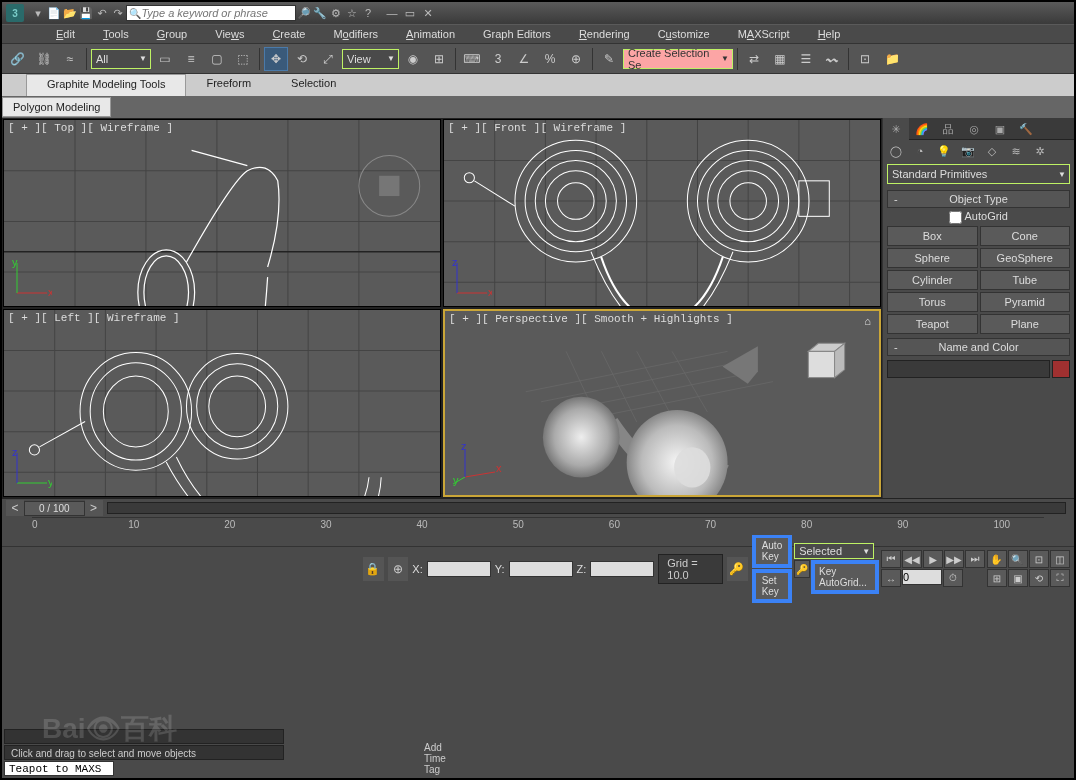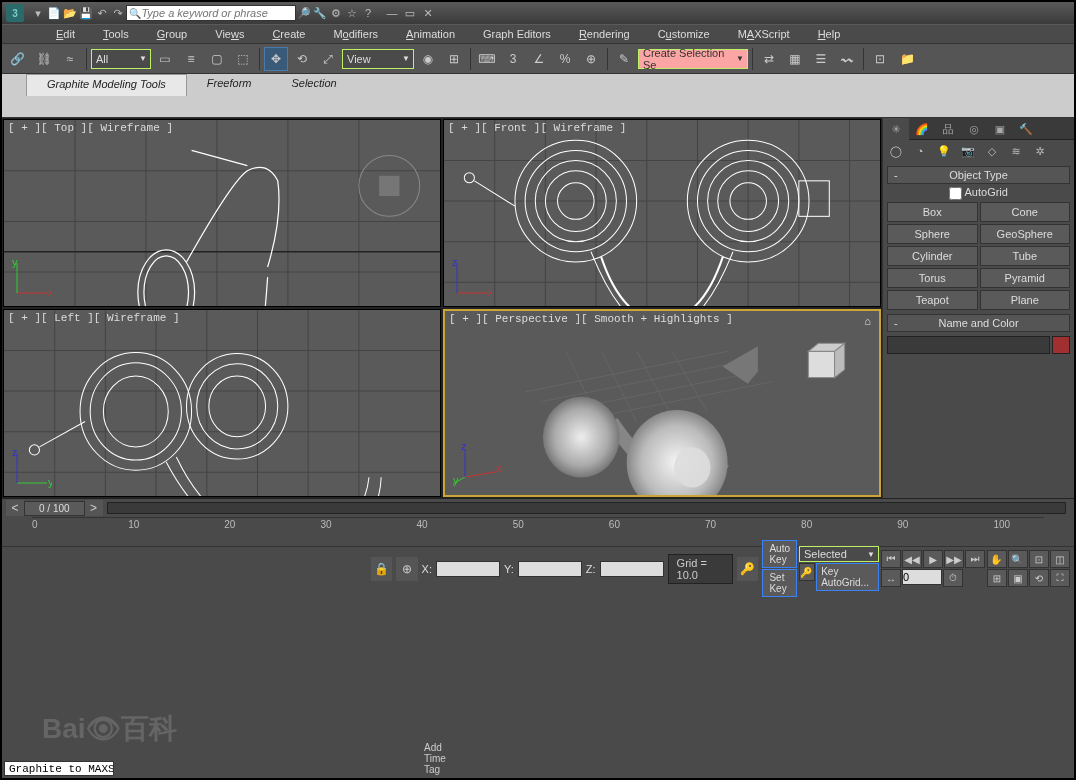--- a/index.html
+++ b/index.html
@@ -15,21 +15,21 @@
 .menu-item { padding:2px 14px; color:#ddd; cursor:pointer; }
 .menu-item u { text-decoration:underline; }
 .toolbar1 { height:30px; background:#555; display:flex; align-items:center; padding:2px 4px; gap:2px; border-bottom:1px solid #333; }
 .tbtn { width:24px; height:24px; background:#555; border:1px solid transparent; display:flex; align-items:center; justify-content:center; color:#ccc; cursor:pointer; font-size:12px; }
 .tbtn.active { background:#3a5a7a; border:1px solid #4a7aaa; }
 .tdropdown { height:20px; background:#4a4a4a; border:1px solid #bef264; color:#ddd; padding:0 18px 0 4px; position:relative; display:flex; align-items:center; cursor:pointer; }
 .tdropdown::after { content:"▼"; position:absolute; right:3px; font-size:8px; }
 .sep { width:1px; height:22px; background:#333; margin:0 2px; }
 .ribbon { height:44px; background:#ccc; border-bottom:1px solid #333; }
 .ribbon-tabs { height:22px; display:flex; background:#ccc; }
-.ribbon-tab { padding:3px 20px; cursor:pointer; color:#222; font-size:11px;font-style:italic; }
+.ribbon-tab { padding:3px 20px; cursor:pointer; color:#222; font-size:11px; }
 .ribbon-tab.active { background:#e8e8e8; border:1px solid #999; border-bottom:none; }
 .ribbon-sub { height:22px; background:#666; display:flex; align-items:center; }
 .ribbon-subtab { padding:3px 10px; background:#e8e8e8; color:#222; cursor:pointer; border:1px solid #999; }
 .workspace { display:flex; height:380px; }
 .viewports { flex:1; display:grid; grid-template:1fr 1fr/1fr 1fr; gap:2px; background:#222; padding:1px; }
 .viewport { background:#5a5a5a; border:1px solid #000; position:relative; overflow:hidden; }
 .viewport.active { border:2px solid #caa638; }
 .vp-label { position:absolute; top:2px; left:4px; font-family:"Courier New",monospace; font-size:11px; color:#ddd; z-index:10; }
 .grid-canvas { position:absolute; inset:0; }
 .side-panel { width:192px; background:#4a4a4a; border-left:1px solid #333; display:flex; flex-direction:column; }
@@ -54,21 +54,21 @@
 .slider-track { flex:1; height:12px; background:#3a3a3a; border:1px solid #222; margin:0 4px; }
 .ruler { height:18px; position:relative; background:#4a4a4a; border-top:1px solid #333; margin:0 30px; }
 .ruler-tick { position:absolute; color:#bbb; font-size:10px; top:1px; }
 .bottom-bar { height:44px; background:#4a4a4a; border-top:1px solid #333; display:flex; align-items:center; padding:0 4px; gap:4px; }
 .coord-label { color:#ddd; font-size:11px; }
 .coord-input { width:64px; height:16px; background:#ddd; border:1px solid #333; }
 .status-left { position:absolute; bottom:2px; left:2px; }
 .welcome { background:#fff; border:1px solid #333; padding:1px 4px; font-family:"Courier New",monospace; color:#000; width:110px; height:15px; overflow:hidden; white-space:nowrap; }
 .prompt { background:#333; border:1px solid #222; color:#ccc; padding:2px 6px; width:280px; font-size:10px; height:15px; }
 .anim-section { display:flex; align-items:center; gap:2px; margin-left:auto; }
-.anim-key { background:#5a5a5a; border:1px solid #3b82f6; padding:2px 6px; color:#ddd; cursor:pointer; font-size:10px; }
+.anim-key { background:#5a5a5a; border:4px solid #3b82f6; padding:2px 6px; color:#ddd; cursor:pointer; font-size:10px; }
 .play-btn { width:20px; height:18px; background:#5a5a5a; border:1px solid #333; display:flex; align-items:center; justify-content:center; color:#ccc; cursor:pointer; font-size:10px; }
 svg { display:block; }
 .axis-gizmo { position:absolute; bottom:8px; left:8px; z-index:10; }
 .watermark { position:absolute; bottom:30px; left:40px; color:rgba(255,255,255,0.15); font-size:28px; font-weight:bold; z-index:100; pointer-events:none; }
 </style>
 </head>
 <body>
 
 <div class="titlebar">
   <div class="app-logo">3</div>
@@ -116,21 +116,21 @@
   <div class="sep"></div>
   <div class="tdropdown" style="width:60px;">All</div>
   <div class="tbtn">▭</div>
   <div class="tbtn">≡</div>
   <div class="tbtn">▢</div>
   <div class="tbtn">⬚</div>
   <div class="sep"></div>
   <div class="tbtn active">✥</div>
   <div class="tbtn">⟲</div>
   <div class="tbtn">⤢</div>
-  <div class="tdropdown" style="width:72px;">View</div>
+  <div class="tdropdown" style="width:57px;">View</div>
   <div class="tbtn">◉</div>
   <div class="tbtn">⊞</div>
   <div class="sep"></div>
   <div class="tbtn">⌨</div>
   <div class="tbtn">3</div>
   <div class="tbtn">∠</div>
   <div class="tbtn">%</div>
   <div class="tbtn">⊕</div>
   <div class="sep"></div>
   <div class="tbtn">✎</div>
@@ -144,20 +144,23 @@
   <div class="tbtn">⊡</div>
   <div class="tbtn" style="width:28px;">📁</div>
 </div>
 
 <div class="ribbon">
   <div class="ribbon-tabs">
     <div style="width:24px;"></div>
     <div class="ribbon-tab active">Graphite Modeling Tools</div>
     <div class="ribbon-tab">Freeform</div>
     <div class="ribbon-tab">Selection</div>
+  </div>
+  <div class="ribbon-sub">
+    <div class="ribbon-subtab">Polygon Modeling</div>
   </div>
 </div>
 
 <div class="workspace">
   <div class="viewports">
 
     <div class="viewport">
       <div class="vp-label">[ + ][ Top ][ Wireframe ]</div>
       <svg class="grid-canvas" viewBox="0 0 430 260">
         <g stroke="#444" stroke-width="1">
@@ -337,20 +340,21 @@
     </div>
     <div class="sp-tabs2">
       <div class="sp-icon">◯</div>
       <div class="sp-icon">◔</div>
       <div class="sp-icon">💡</div>
       <div class="sp-icon">📷</div>
       <div class="sp-icon">◇</div>
       <div class="sp-icon">≋</div>
       <div class="sp-icon">✲</div>
     </div>
+    <div class="tdropdown sp-drop">Standard Primitives</div>
     <div class="rollout-hdr"><span class="minus">-</span><span>Object Type</span></div>
     <div class="autogrid"><label><input type="checkbox" style=""> <span>AutoGrid</span></label></div>
     <div class="prim-grid" id="prim-grid">
         <div class="prim-btn">Box</div>
         <div class="prim-btn">Cone</div>
         <div class="prim-btn">Sphere</div>
         <div class="prim-btn">GeoSphere</div>
         <div class="prim-btn">Cylinder</div>
         <div class="prim-btn">Tube</div>
         <div class="prim-btn">Torus</div>
@@ -434,19 +438,25 @@
       <div class="play-btn">◫</div>
       <div class="play-btn">⊞</div>
       <div class="play-btn">▣</div>
       <div class="play-btn">⟲</div>
       <div class="play-btn">⛶</div>
     </div>
   </div>
 </div>
 
 <div class="status-left">
+  <div style="display:flex;gap:2px;align-items:end;margin-bottom:1px;">
+    <div style="display:flex;flex-direction:column;gap:1px;">
+      <div class="prompt" style="background:#333;height:15px;"></div>
+      <div class="prompt">Click and drag to select and move objects</div>
+    </div>
+  </div>
   <div style="display:flex;gap:2px;align-items:center;">
-    <div class="welcome">Graphite to MAXS</div>
+    <div class="welcome">Teapot to MAXS</div>
   </div>
   <div style="position:absolute;bottom:1px;left:420px;color:#ccc;font-size:10px;cursor:pointer;">Add Time Tag</div>
 </div>
 
 <div class="watermark">Bai👁百科</div>
 
 </body></html>

